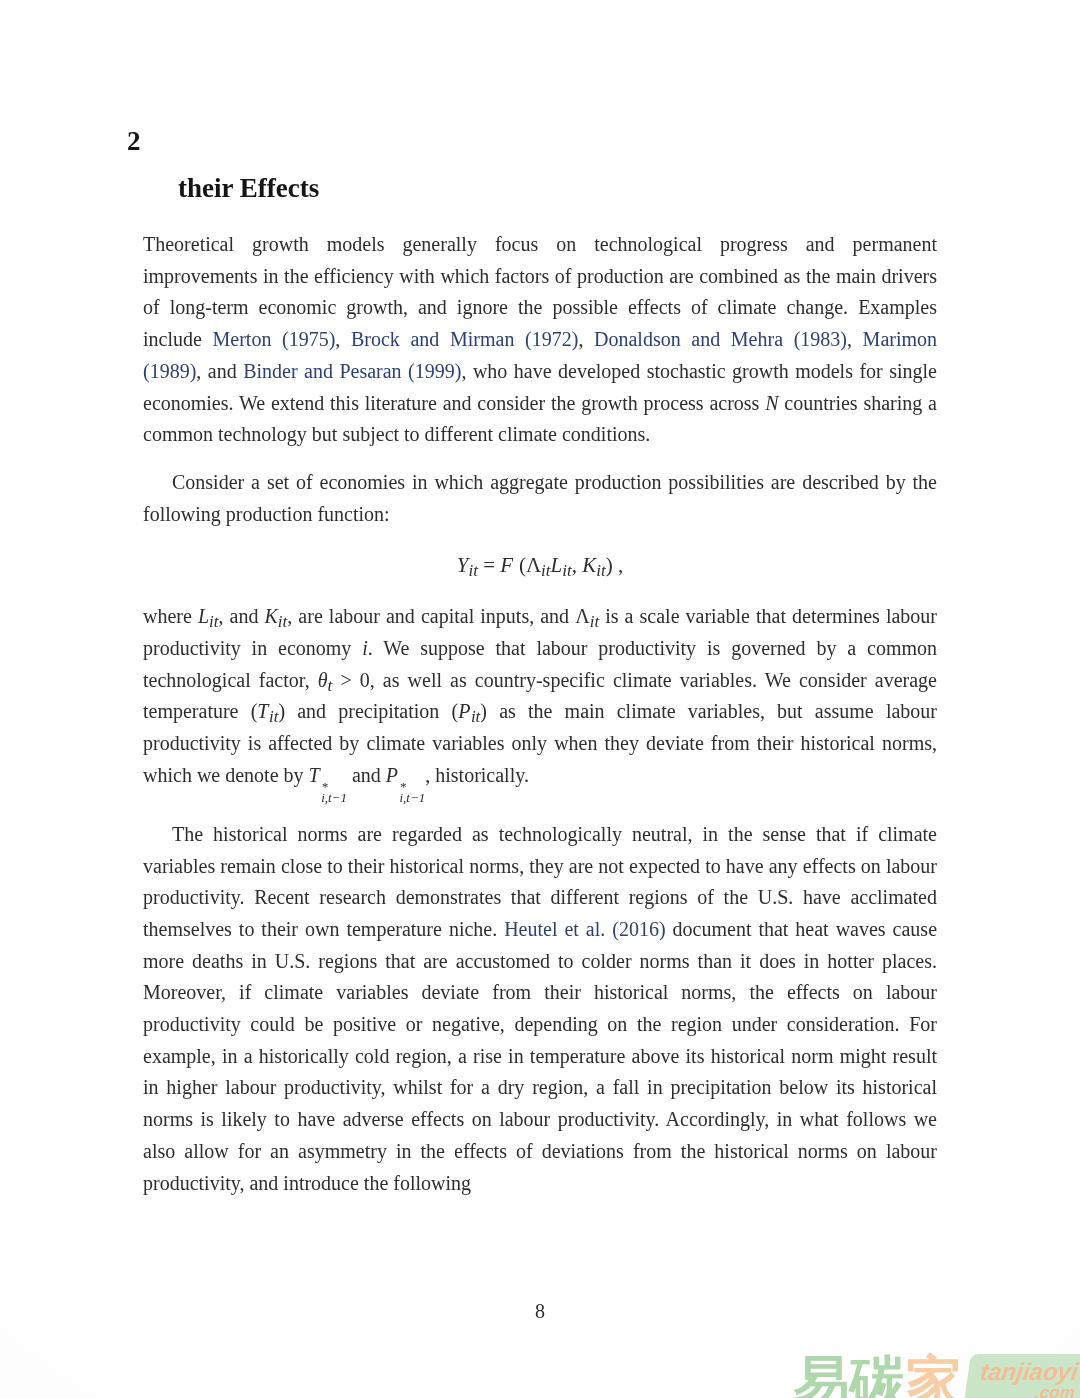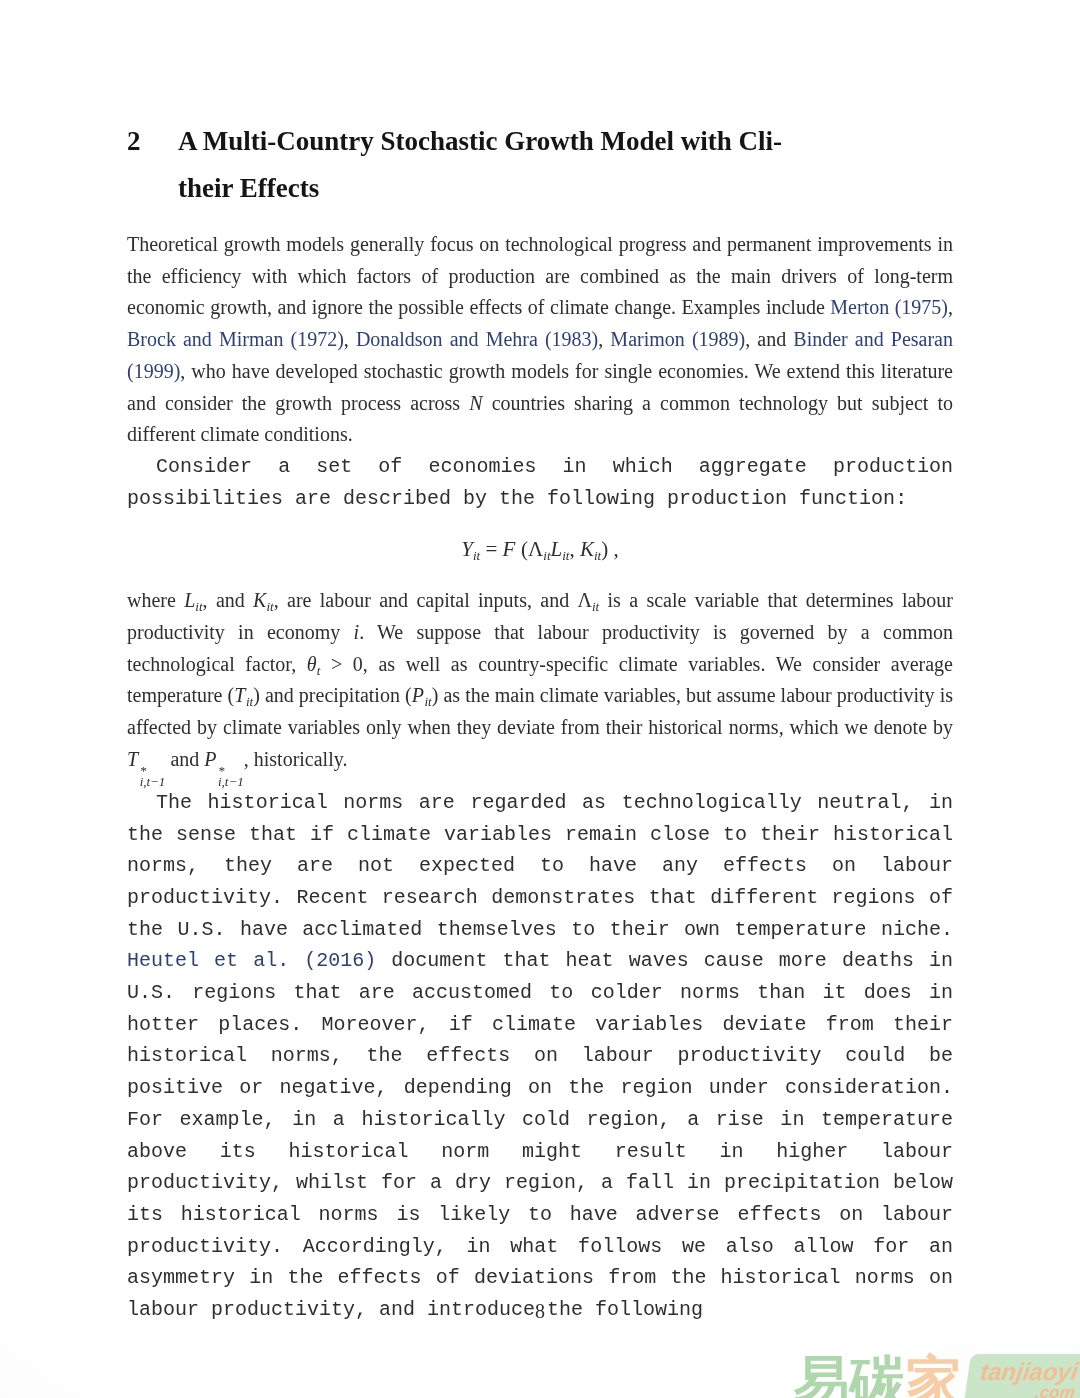--- a/index.html
+++ b/index.html
@@ -21,33 +21,33 @@
   .heading {
     display: grid;
     grid-template-columns: 51px 1fr;
     font-weight: bold;
     font-size: 27px;
     line-height: 47px;
     color: #151515;
     margin-bottom: 17px;
   }
   .para {
-    margin: 0;
+    margin: 16px;
     font-size: 20px;
     line-height: 31.7px;
     text-align: justify;
     hyphens: auto;
     -webkit-hyphens: auto;
   }
-  .para.indent { text-indent: 29px; font-family: Liberation Mono, monospace; }
+  .para.indent { text-indent: 29px; }
   .cite { color: var(--link-color, #2e4172); }
   .math { font-style: italic; }
   .script { font-style: italic; letter-spacing: 0.5px; }
   sub.msub {
-    font-size: 13px;
+    font-size: 17px;
     font-style: italic;
     line-height: 0;
     vertical-align: -4px;
   }
   .supsub {
     display: inline-flex;
     flex-direction: column;
     align-items: flex-start;
     font-size: 13px;
     line-height: 11px;
@@ -111,21 +111,21 @@
   }
 </style>
 </head>
 <body>
 
 <div class="page">
   <div class="content">
 
     <div class="heading">
       <span>2</span>
-      <span><span>A Multi-Country Stochastic Growth Model with Cli-</span><br><span>their Effects</span></span>
+      <span><br><span>their Effects</span></span>
     </div>
 
     <div>
         <p class="para"><span>Theoretical growth models generally focus on technological progress and permanent improvements in the efficiency with which factors of production are combined as the main drivers of long-term economic growth, and ignore the possible effects of climate change. Examples include </span><span class="cite">Merton (1975)</span><span>, </span><span class="cite">Brock and Mirman (1972)</span><span>, </span><span class="cite">Donaldson and Mehra (1983)</span><span>, </span><span class="cite">Marimon (1989)</span><span>, and </span><span class="cite">Binder and Pesaran (1999)</span><span>, who have developed stochastic growth models for single economies. We extend this literature and consider the growth process across </span><span class="math">N</span><span> countries sharing a common technology but subject to different climate conditions.</span></p>
         <p class="para indent"><span>Consider a set of economies in which aggregate production possibilities are described by the following production function:</span></p>
         <div class="equation"><span class="nowrap"><span class="math">Y</span><sub class="msub">it</sub></span><span> = </span><span class="script">F</span><span> (</span><span class="nowrap"><span>Λ</span><sub class="msub">it</sub></span><span class="nowrap"><span class="math">L</span><sub class="msub">it</sub></span><span>, </span><span class="nowrap"><span class="math">K</span><sub class="msub">it</sub></span><span>) ,</span></div>
         <p class="para"><span>where </span><span class="nowrap"><span class="math">L</span><sub class="msub">it</sub></span><span>, and </span><span class="nowrap"><span class="math">K</span><sub class="msub">it</sub></span><span>, are labour and capital inputs, and </span><span class="nowrap"><span>Λ</span><sub class="msub">it</sub></span><span> is a scale variable that determines labour productivity in economy </span><span class="math">i</span><span>.  We suppose that labour productivity is governed by a common technological factor, </span><span class="nowrap"><span class="math">θ</span><sub class="msub">t</sub></span><span> &gt; 0, as well as country-specific climate variables.  We consider average temperature (</span><span class="nowrap"><span class="script">T</span><sub class="msub">it</sub></span><span>) and precipitation (</span><span class="nowrap"><span class="script">P</span><sub class="msub">it</sub></span><span>) as the main climate variables, but assume labour productivity is affected by climate variables only when they deviate from their historical norms, which we denote by </span><span class="nowrap"><span class="script">T</span><span class="supsub">
               <span>*</span>
               <span>i,t−1</span>
             </span></span><span> and </span><span class="nowrap"><span class="script">P</span><span class="supsub">

